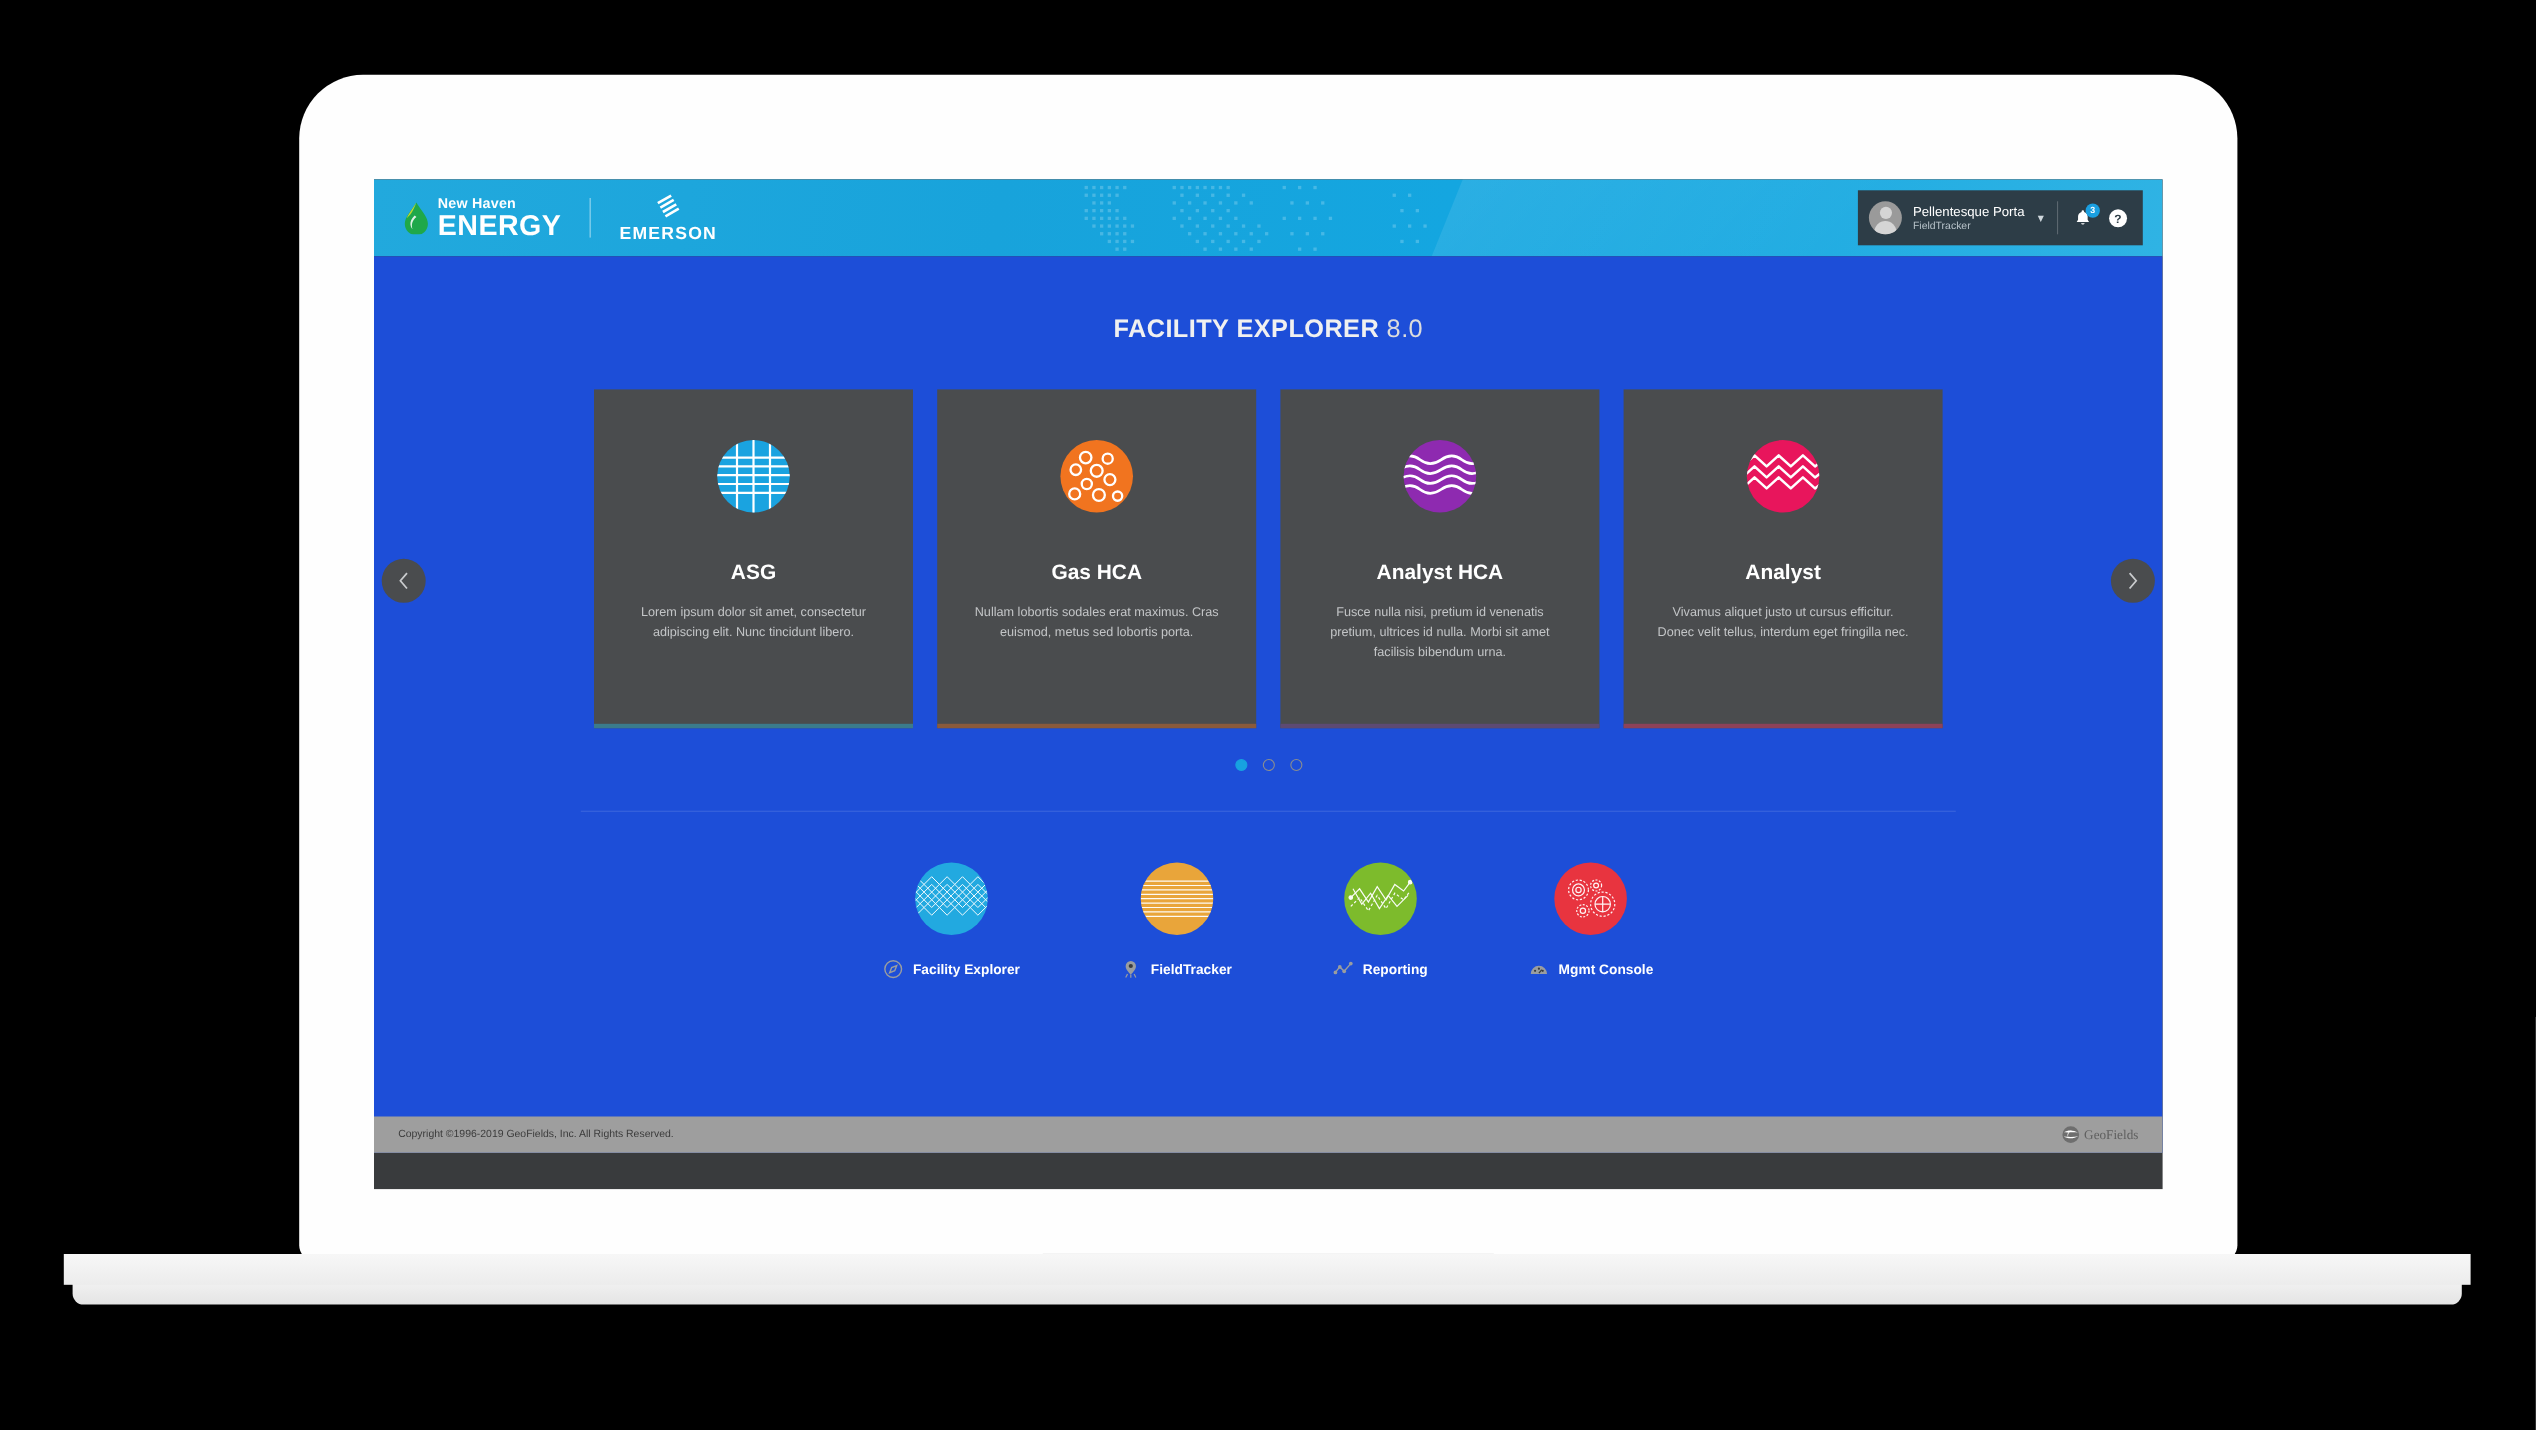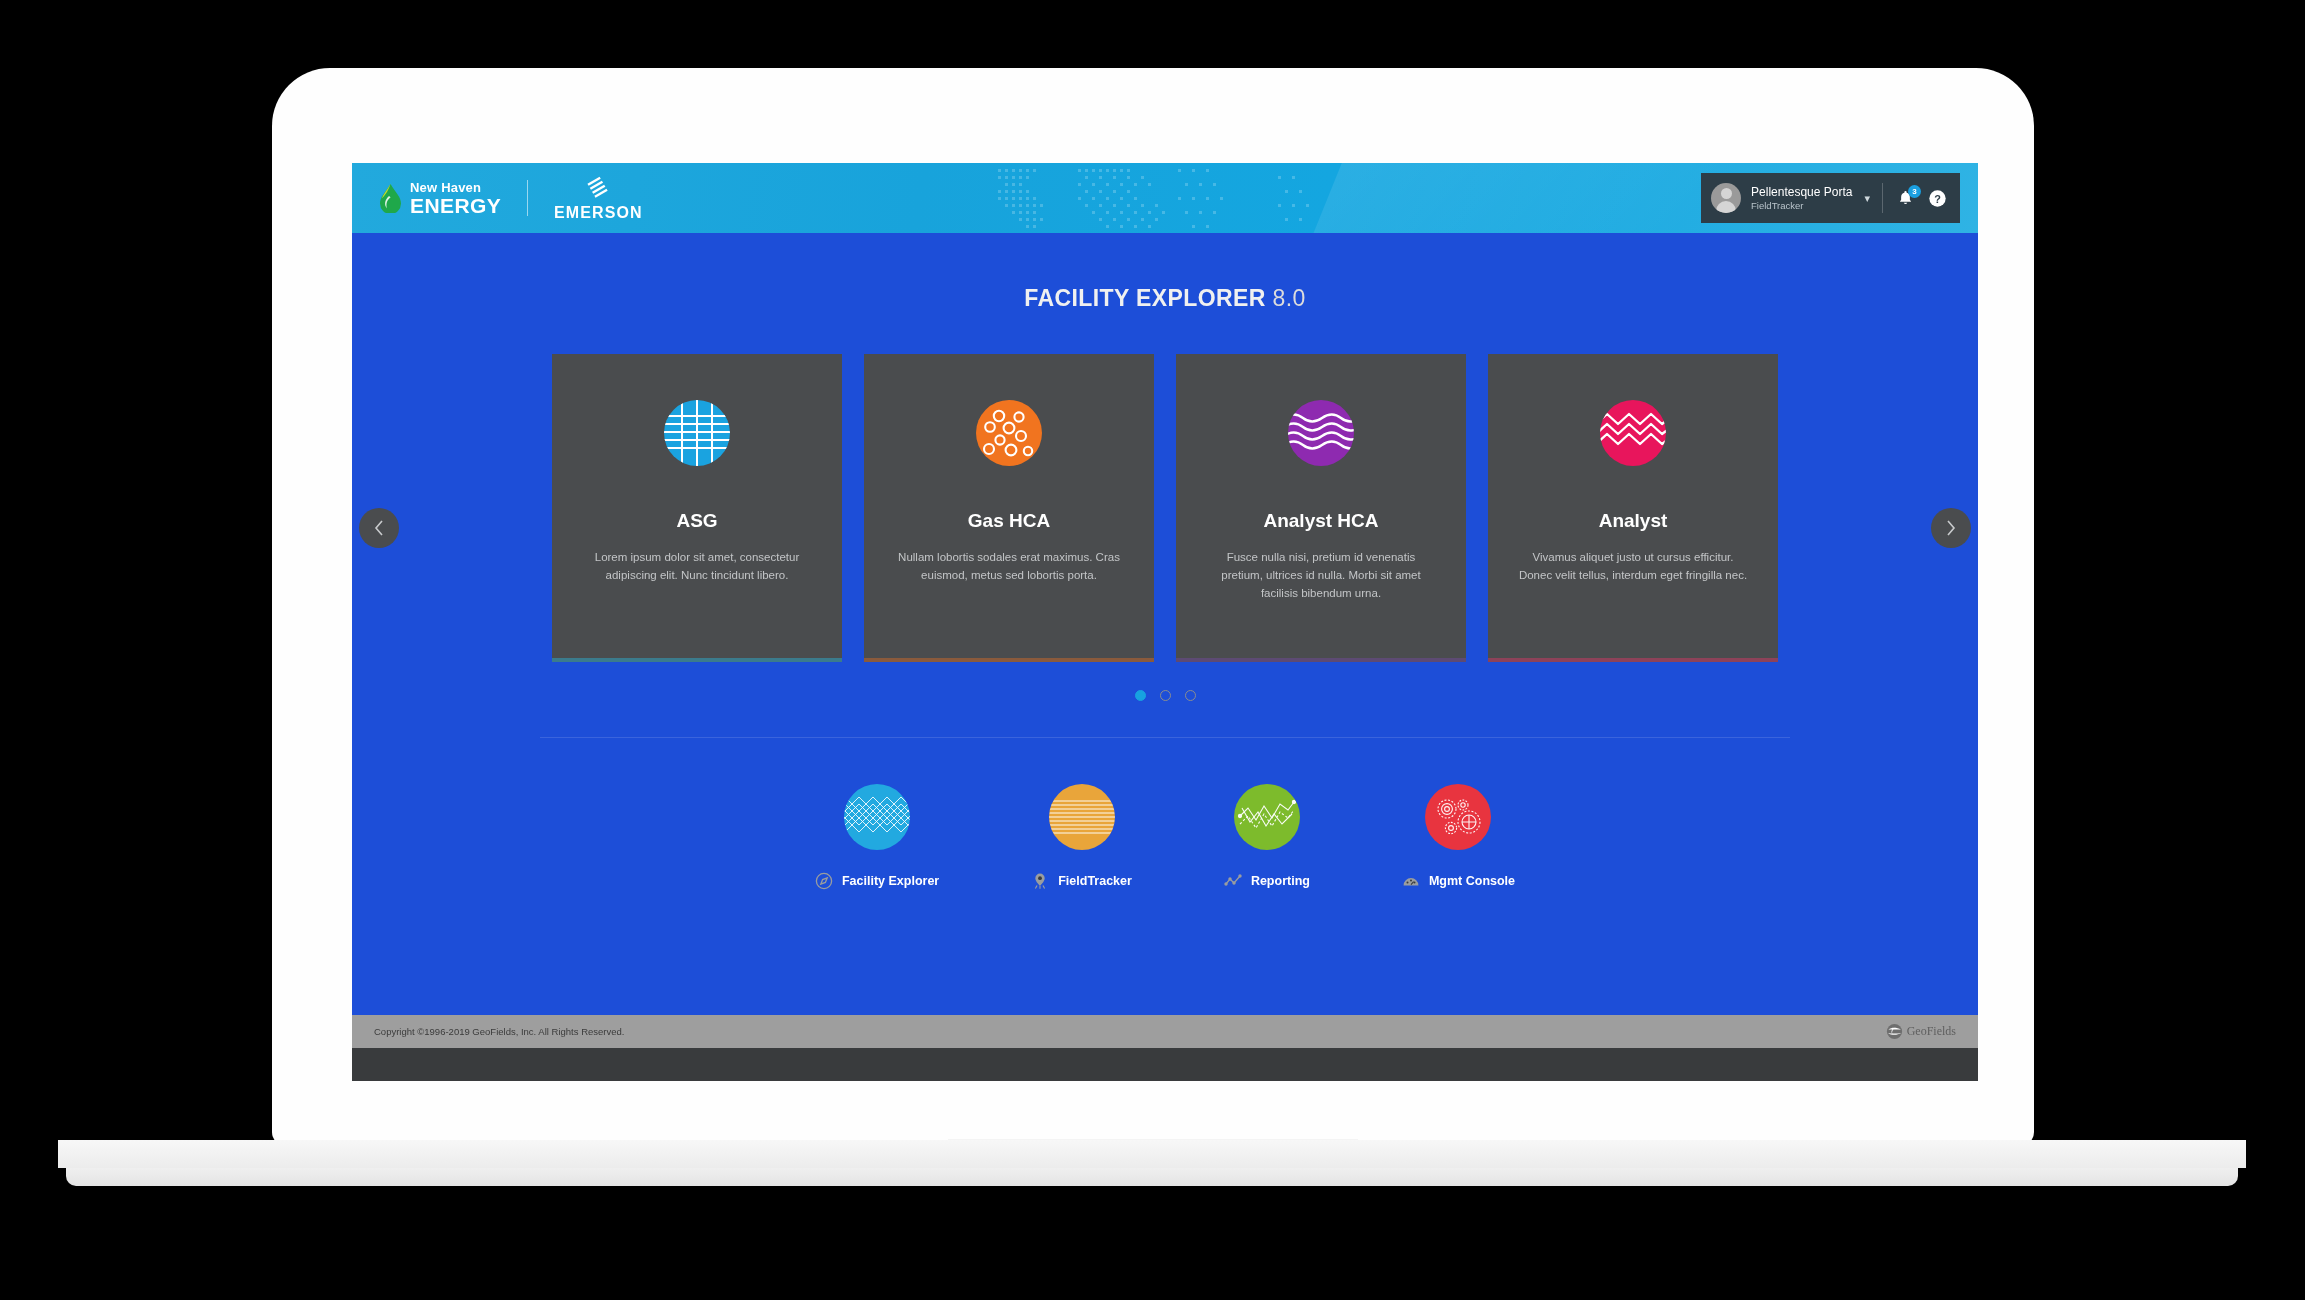--- a/index.html
+++ b/index.html
@@ -36,21 +36,21 @@
     background: linear-gradient(180deg,#f7f7f7,#ececec);
   }
   .base-notch {
     position: absolute; left: 50%; top: 1139px;
     width: 410px; height: 16px; margin-left: -205px;
     background: #f4f4f4; border-radius: 0 0 14px 14px;
   }
 
   
   .screen {
-    position: absolute; left: 352px; top: 163px;
+    position: absolute; left: 340px; top: 163px;
     width: 1626px; height: 918px;
     background: #393b3d; overflow: hidden;
   }
 
   
   .banner {
     position: relative; height: 70px; width: 100%;
     background: linear-gradient(100deg,#22a9dd 0%,#18a3db 35%,#14a6e0 60%,#2fb3e4 100%);
     overflow: hidden;
   }
@@ -64,21 +64,21 @@
     transform: skewX(-22deg); transform-origin: top right;
   }
   .brand-row {
     position: absolute; left: 26px; top: 0; height: 70px;
     display: flex; align-items: center; gap: 0;
   }
   .nh-logo { display: flex; align-items: center; gap: 7px; }
   .nh-drop { width: 25px; height: 30px; position: relative; }
   .nh-text { line-height: 1; color: #fff; }
   .nh-text .t1 { font-size: 13px; font-weight: 700; letter-spacing: .2px; display:block; }
-  .nh-text .t2 { font-size: 21px; font-weight: 700; letter-spacing: .4px; display:block; margin-top: 1px; }
+  .nh-text .t2 { font-size: 26px; font-weight: 700; letter-spacing: .4px; display:block; margin-top: 1px; }
   .brand-divider {
     width: 1px; height: 36px; background: rgba(255,255,255,.55);
     margin: 0 26px;
   }
   .emerson { display: flex; flex-direction: column; align-items: center; gap: 3px; }
   .emerson-text { color: #fff; font-size: 16px; font-weight: 700; letter-spacing: 1.1px; }
 
   
   .user-panel {
     position: absolute; right: 18px; top: 10px;

